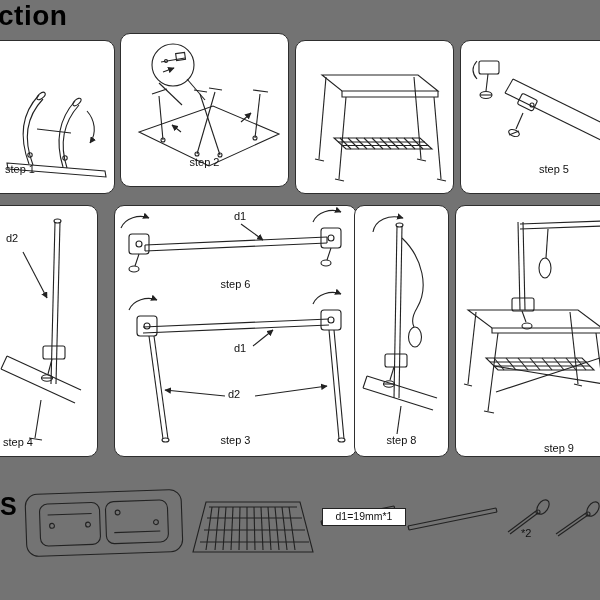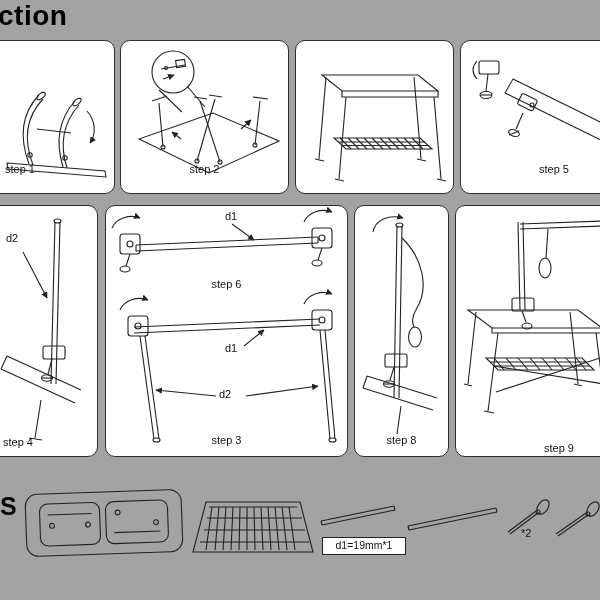--- a/index.html
+++ b/index.html
@@ -1,17 +1,17 @@
 <!DOCTYPE html>
 <html><head>
 <meta charset="utf-8">
 <style>
   html,body{margin:0;padding:0;background:#fff;}
   .stage{
-    position:relative;width:600px;height:600px;background:#a3a3a3;
+    position:relative;width:600px;height:600px;background:#737373;
     overflow:hidden;font-family:"Liberation Sans",sans-serif;color:#111;
   }
   .title{
     position:absolute;left:-2px;top:0px;font-size:28px;font-weight:bold;
     letter-spacing:0.5px;color:#000;
   }
   .panel{
     position:absolute;border:1.4px solid #2e2e2e;border-radius:10px;background:#fff;
   }
   .panel svg{position:absolute;left:0;top:0;}
@@ -55,21 +55,21 @@
       <line x1="78" y1="88" x2="112" y2="92"></line>
       <circle cx="71" cy="114" r="2.2"></circle>
         <circle cx="106" cy="117" r="2.2"></circle>
       <ellipse cx="82" cy="55" rx="5" ry="2.5" transform="rotate(-40 82 55)"></ellipse>
       <ellipse cx="118" cy="61" rx="5" ry="2.5" transform="rotate(-40 118 61)"></ellipse>
       <path d="M128,70 C136,79 138,92 131,102" marker-end="url(#arr1)"></path>
     </svg>
     <span class="step-label" style="left:46px;bottom:18px">step 1</span>
   </div>
 
-  <div class="panel" style="left:120px;top:40px;width:167px;height:152px">
+  <div class="panel" style="left:120px;top:33px;width:167px;height:152px">
     <svg width="167" height="152" viewBox="0 0 167 152" fill="none" stroke="#222" stroke-width="1.1">
       <defs>
           <marker id="arr2" viewBox="0 0 10 10" refX="9" refY="5" markerWidth="6" markerHeight="6" orient="auto">
             <path d="M0,0 L10,5 L0,10 z" fill="#222" stroke="none"></path>
           </marker>
         </defs>
       <path d="M18,98 L88,132 L158,100 L92,72 Z"></path>
       <line x1="42" y1="106" x2="38" y2="62"></line>
         <line x1="31" y1="60" x2="46" y2="55"></line>
       <line x1="134" y1="104" x2="139" y2="60"></line>
@@ -160,21 +160,21 @@
       <path d="M58,150 L132,184"></path>
         <path d="M52,163 L126,197"></path>
         <path d="M58,150 L52,163"></path>
       <line x1="92" y1="194" x2="86" y2="232"></line>
         <line x1="80" y1="232" x2="93" y2="234"></line>
     </svg>
     <span class="anno" style="left:48px;top:26px">d2</span>
     <span class="step-label" style="left:54px;bottom:8px">step 4</span>
   </div>
 
-  <div class="panel" style="left:105px;top:205px;width:241px;height:250px">
+  <div class="panel" style="left:114px;top:205px;width:241px;height:250px">
     <svg width="241" height="250" viewBox="0 0 241 250" fill="none" stroke="#222" stroke-width="1.1">
       <defs>
           <marker id="arr67" viewBox="0 0 10 10" refX="9" refY="5" markerWidth="6" markerHeight="6" orient="auto">
             <path d="M0,0 L10,5 L0,10 z" fill="#222" stroke="none"></path>
           </marker>
         </defs>
 
       <line x1="30" y1="39" x2="212" y2="31"></line>
         <line x1="30" y1="45" x2="212" y2="37"></line>
       <line x1="30" y1="39" x2="30" y2="45"></line>
@@ -340,16 +340,16 @@
         <line x1="510" y1="54" x2="538" y2="33"></line>
       <ellipse cx="543" cy="27" rx="5" ry="8" transform="rotate(35 543 27)"></ellipse>
       <circle cx="538" cy="32" r="2"></circle>
       <line x1="556" y1="54" x2="586" y2="33"></line>
         <line x1="558" y1="56" x2="588" y2="35"></line>
       <ellipse cx="593" cy="29" rx="5" ry="8" transform="rotate(35 593 29)"></ellipse>
       <circle cx="588" cy="34" r="2"></circle>
     </g>
   </svg>
 
-  <div class="part-label" style="left:322px;top:537px;width:82px">d1=19mm*1</div>
+  <div class="part-label" style="left:322px;top:508px;width:82px">d1=19mm*1</div>
   <span class="qty-label" style="left:521px;top:527px">*2</span>
 
 </div>
 
 </body></html>

